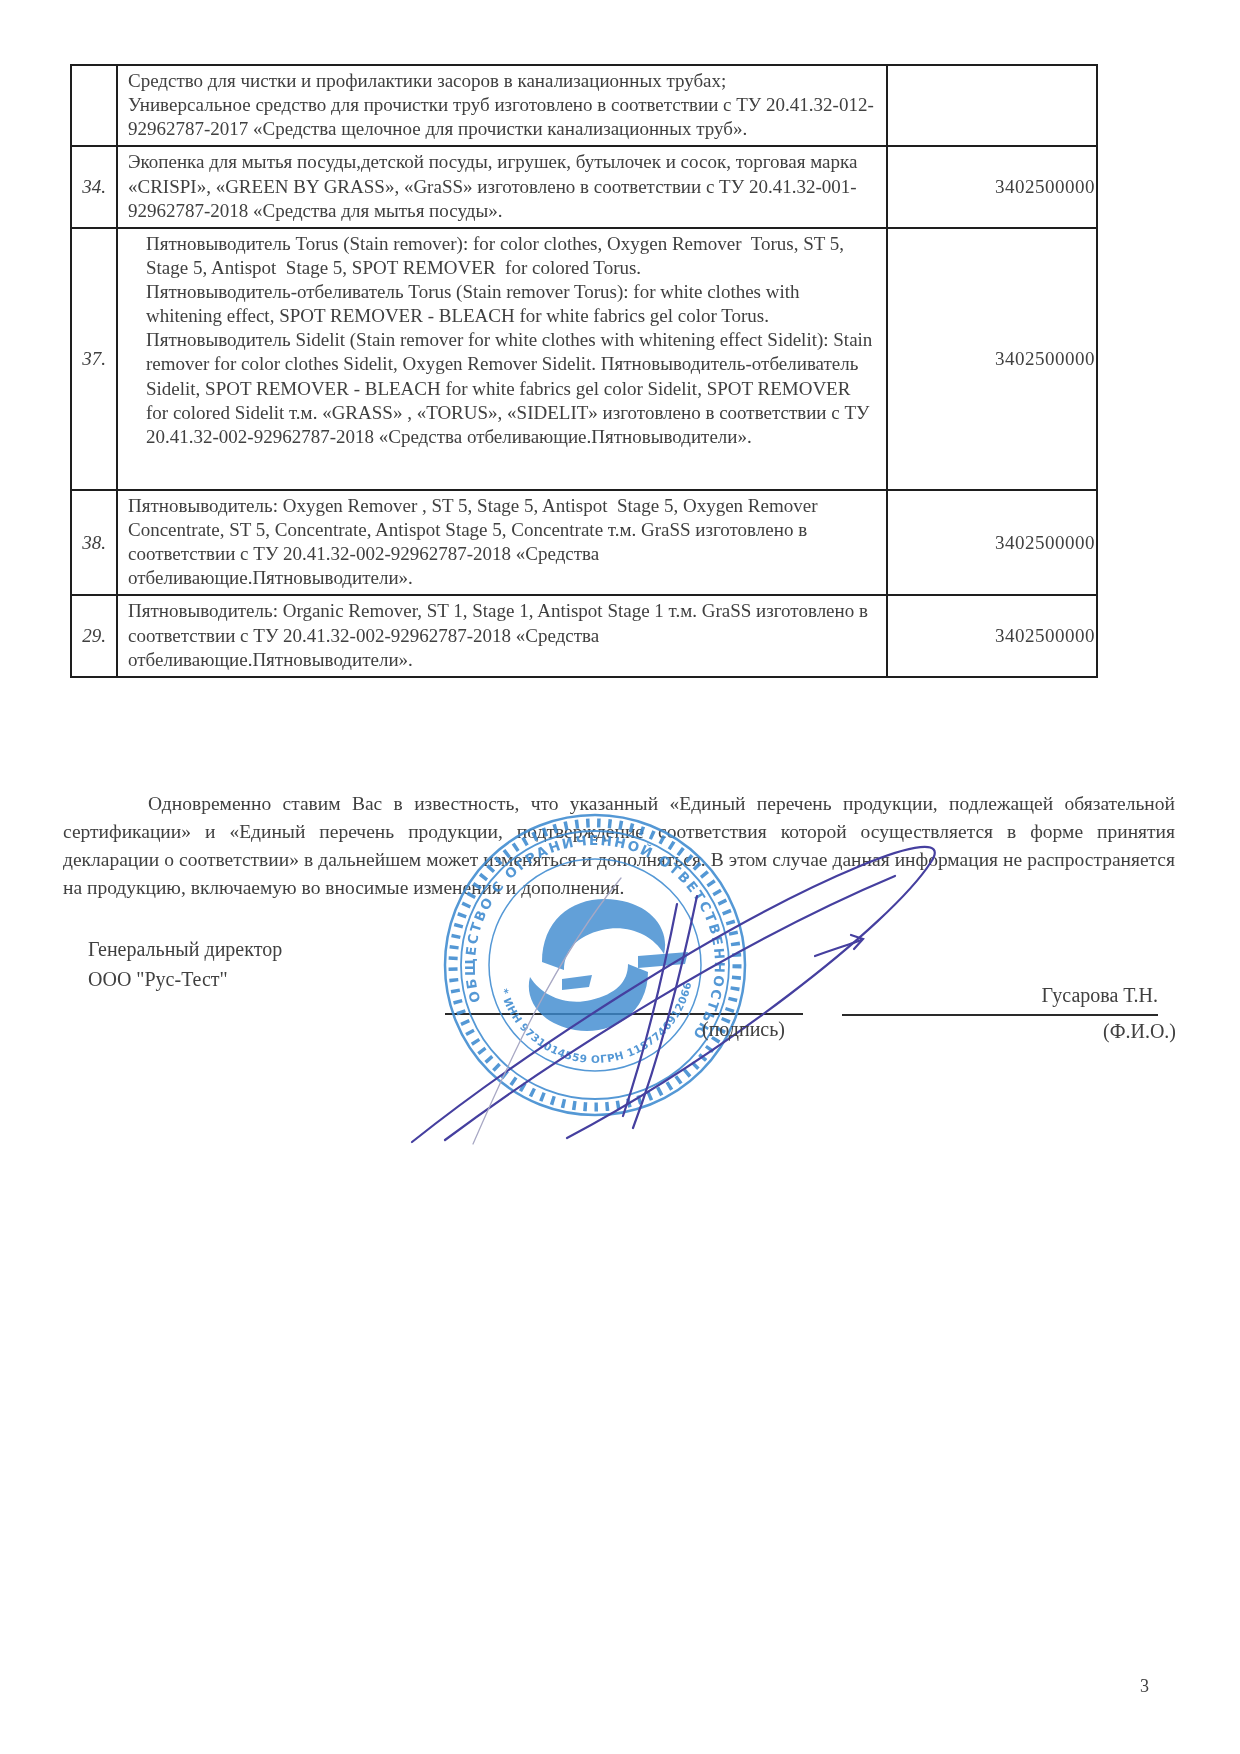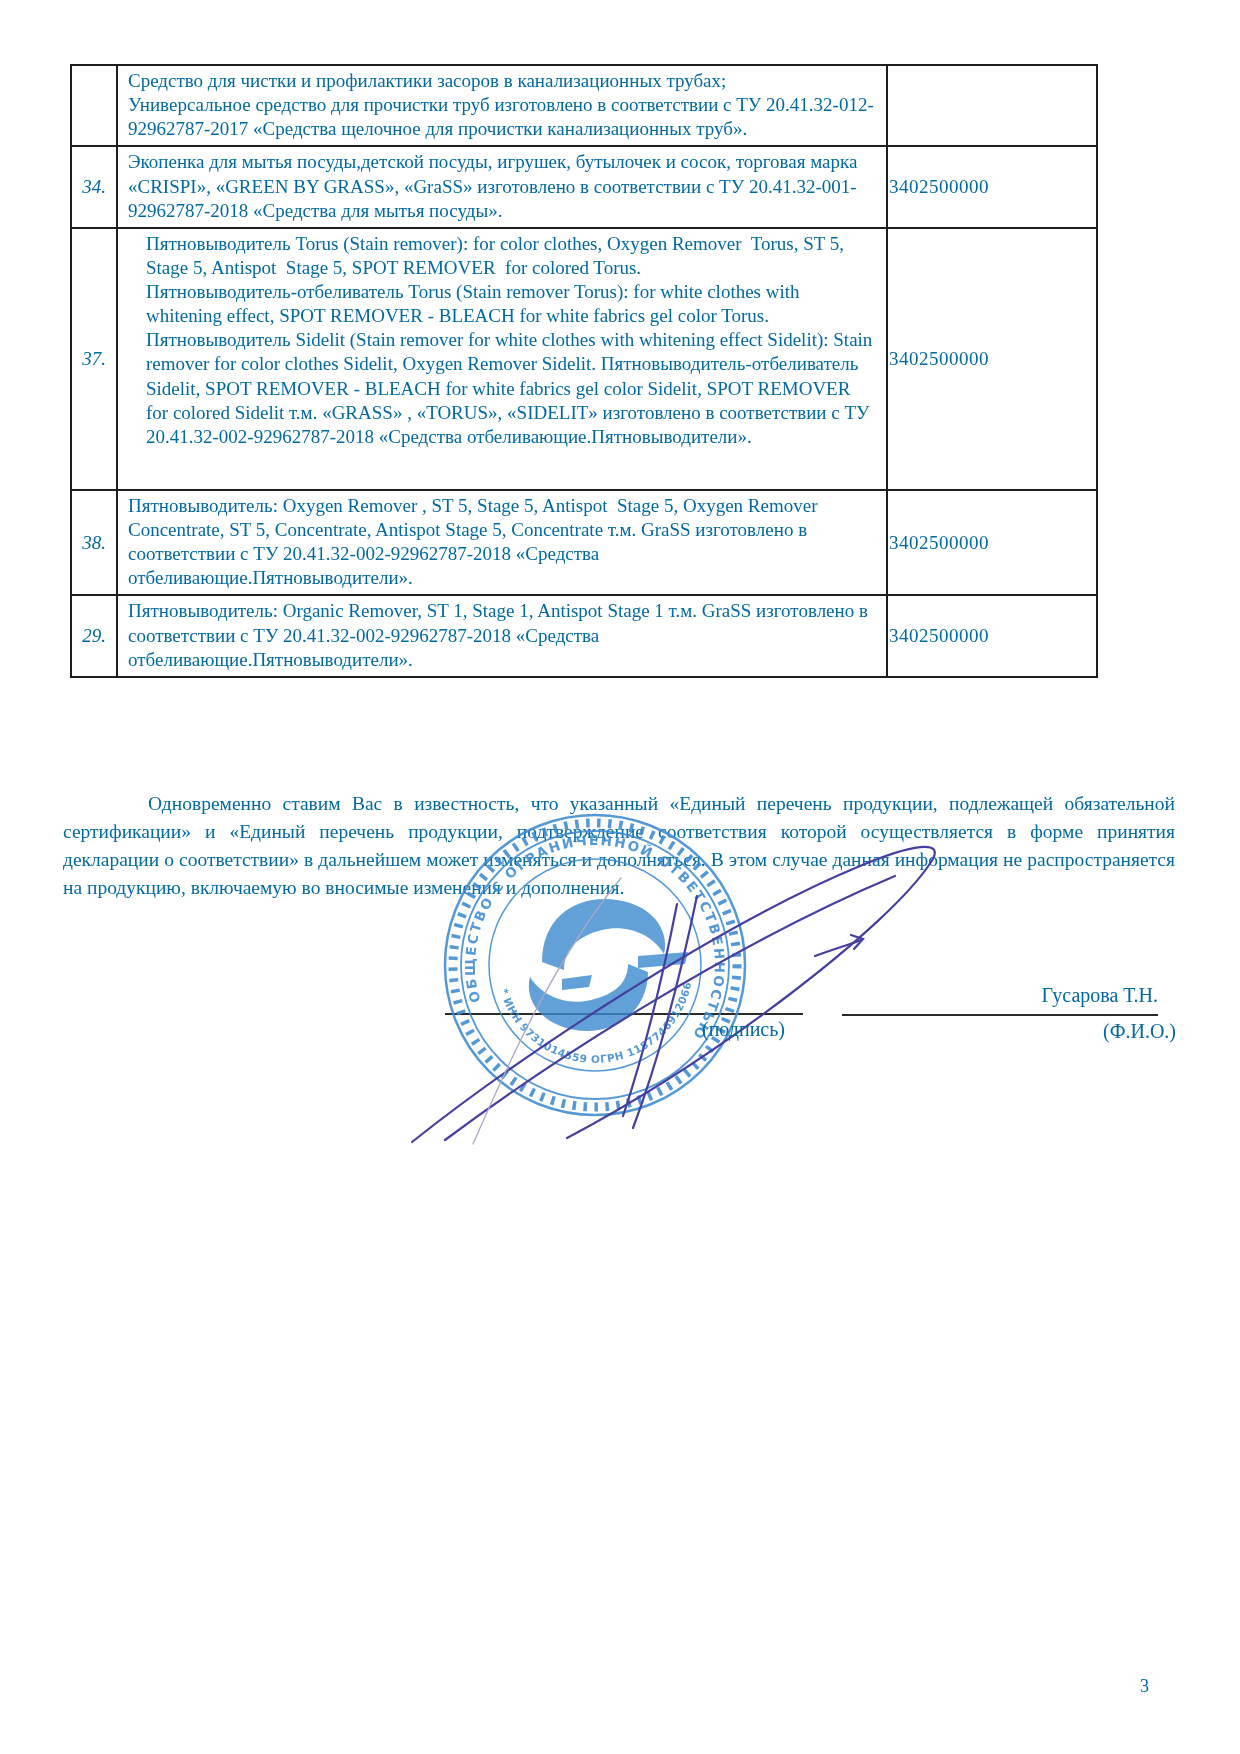--- a/index.html
+++ b/index.html
@@ -2,38 +2,38 @@
 <html><head>
 <meta charset="utf-8">
 <style>
   html,body{margin:0;padding:0;background:#e8e8e8;}
   .page{
     position:relative;
     width:1240px;height:1754px;
     margin:0 auto;
     background:#ffffff;
     font-family:"Liberation Serif","DejaVu Serif",serif;
-    color:#0369a1;
+    color:#404040;
     overflow:hidden;
   }
   
   table.products{
     position:absolute;left:70px;top:64px;
     width:996px;
     border-collapse:collapse;
     table-layout:fixed;
   }
   table.products td{
     border:2px solid #1e1e1e;
     font-size:19px;
     line-height:1.27;
   }
   td.num{width:40px;text-align:center;vertical-align:middle;font-size:20px;padding:0 2px;font-style:italic;}
   td.desc{width:748px;vertical-align:top;padding:3px 10px 4px 10px;white-space:pre-wrap;}
-  td.code{width:206px;text-align:left;vertical-align:middle;letter-spacing:.5px;margin-left:24px;}
+  td.code{width:206px;text-align:right;vertical-align:middle;letter-spacing:.5px;margin-left:24px;}
   tr.r0{height:72px;}
   tr.r1{height:70px;}
   tr.r2{height:48px;}
   tr.r3{height:50px;}
   tr.r4{height:212px;}
   tr.r4 td.desc{padding-bottom:40px;padding-left:28px;}
   tr.r5{height:94px;}
   tr.r6{height:70px;}
   
   .closing{
@@ -101,20 +101,24 @@
       <tr class="r6">
         <td class="num">29.</td>
         <td class="desc">Пятновыводитель: Organic Remover, ST 1, Stage 1, Antispot Stage 1 т.м. GraSS изготовлено в соответствии с ТУ 20.41.32-002-92962787-2018 «Средства отбеливающие.Пятновыводители».</td>
         <td class="code">3402500000</td>
       </tr>
     </tbody>
   </table>
 
   <div class="closing">Одновременно ставим Вас в известность, что указанный «Единый перечень продукции, подлежащей обязательной сертификации» и «Единый перечень продукции, подтверждение соответствия которой осуществляется в форме принятия декларации о соответствии» в дальнейшем может изменяться и дополняться. В этом случае данная информация не распространяется на продукцию, включаемую во вносимые изменения и дополнения.</div>
 
+  <div class="signatory">
+    <div>Генеральный директор</div>
+    <div>ООО "Рус-Тест"</div>
+  </div>
 
   <div class="sig-line left"></div>
   <div class="sig-line right"></div>
   <div class="caption podpis">(подпись)</div>
   <div class="caption fio-name">Гусарова Т.Н.</div>
   <div class="caption fio-label">(Ф.И.О.)</div>
 
   <svg class="stamp-svg" width="306" height="306" viewBox="0 0 306 306">
     <circle cx="153" cy="153" r="150" fill="none" stroke-width="2.5" stroke="#3d8ad0"></circle>
     <circle cx="153" cy="153" r="142" fill="none" stroke-width="9" stroke-dasharray="3.5 7.5" stroke="#3d8ad0"></circle>

